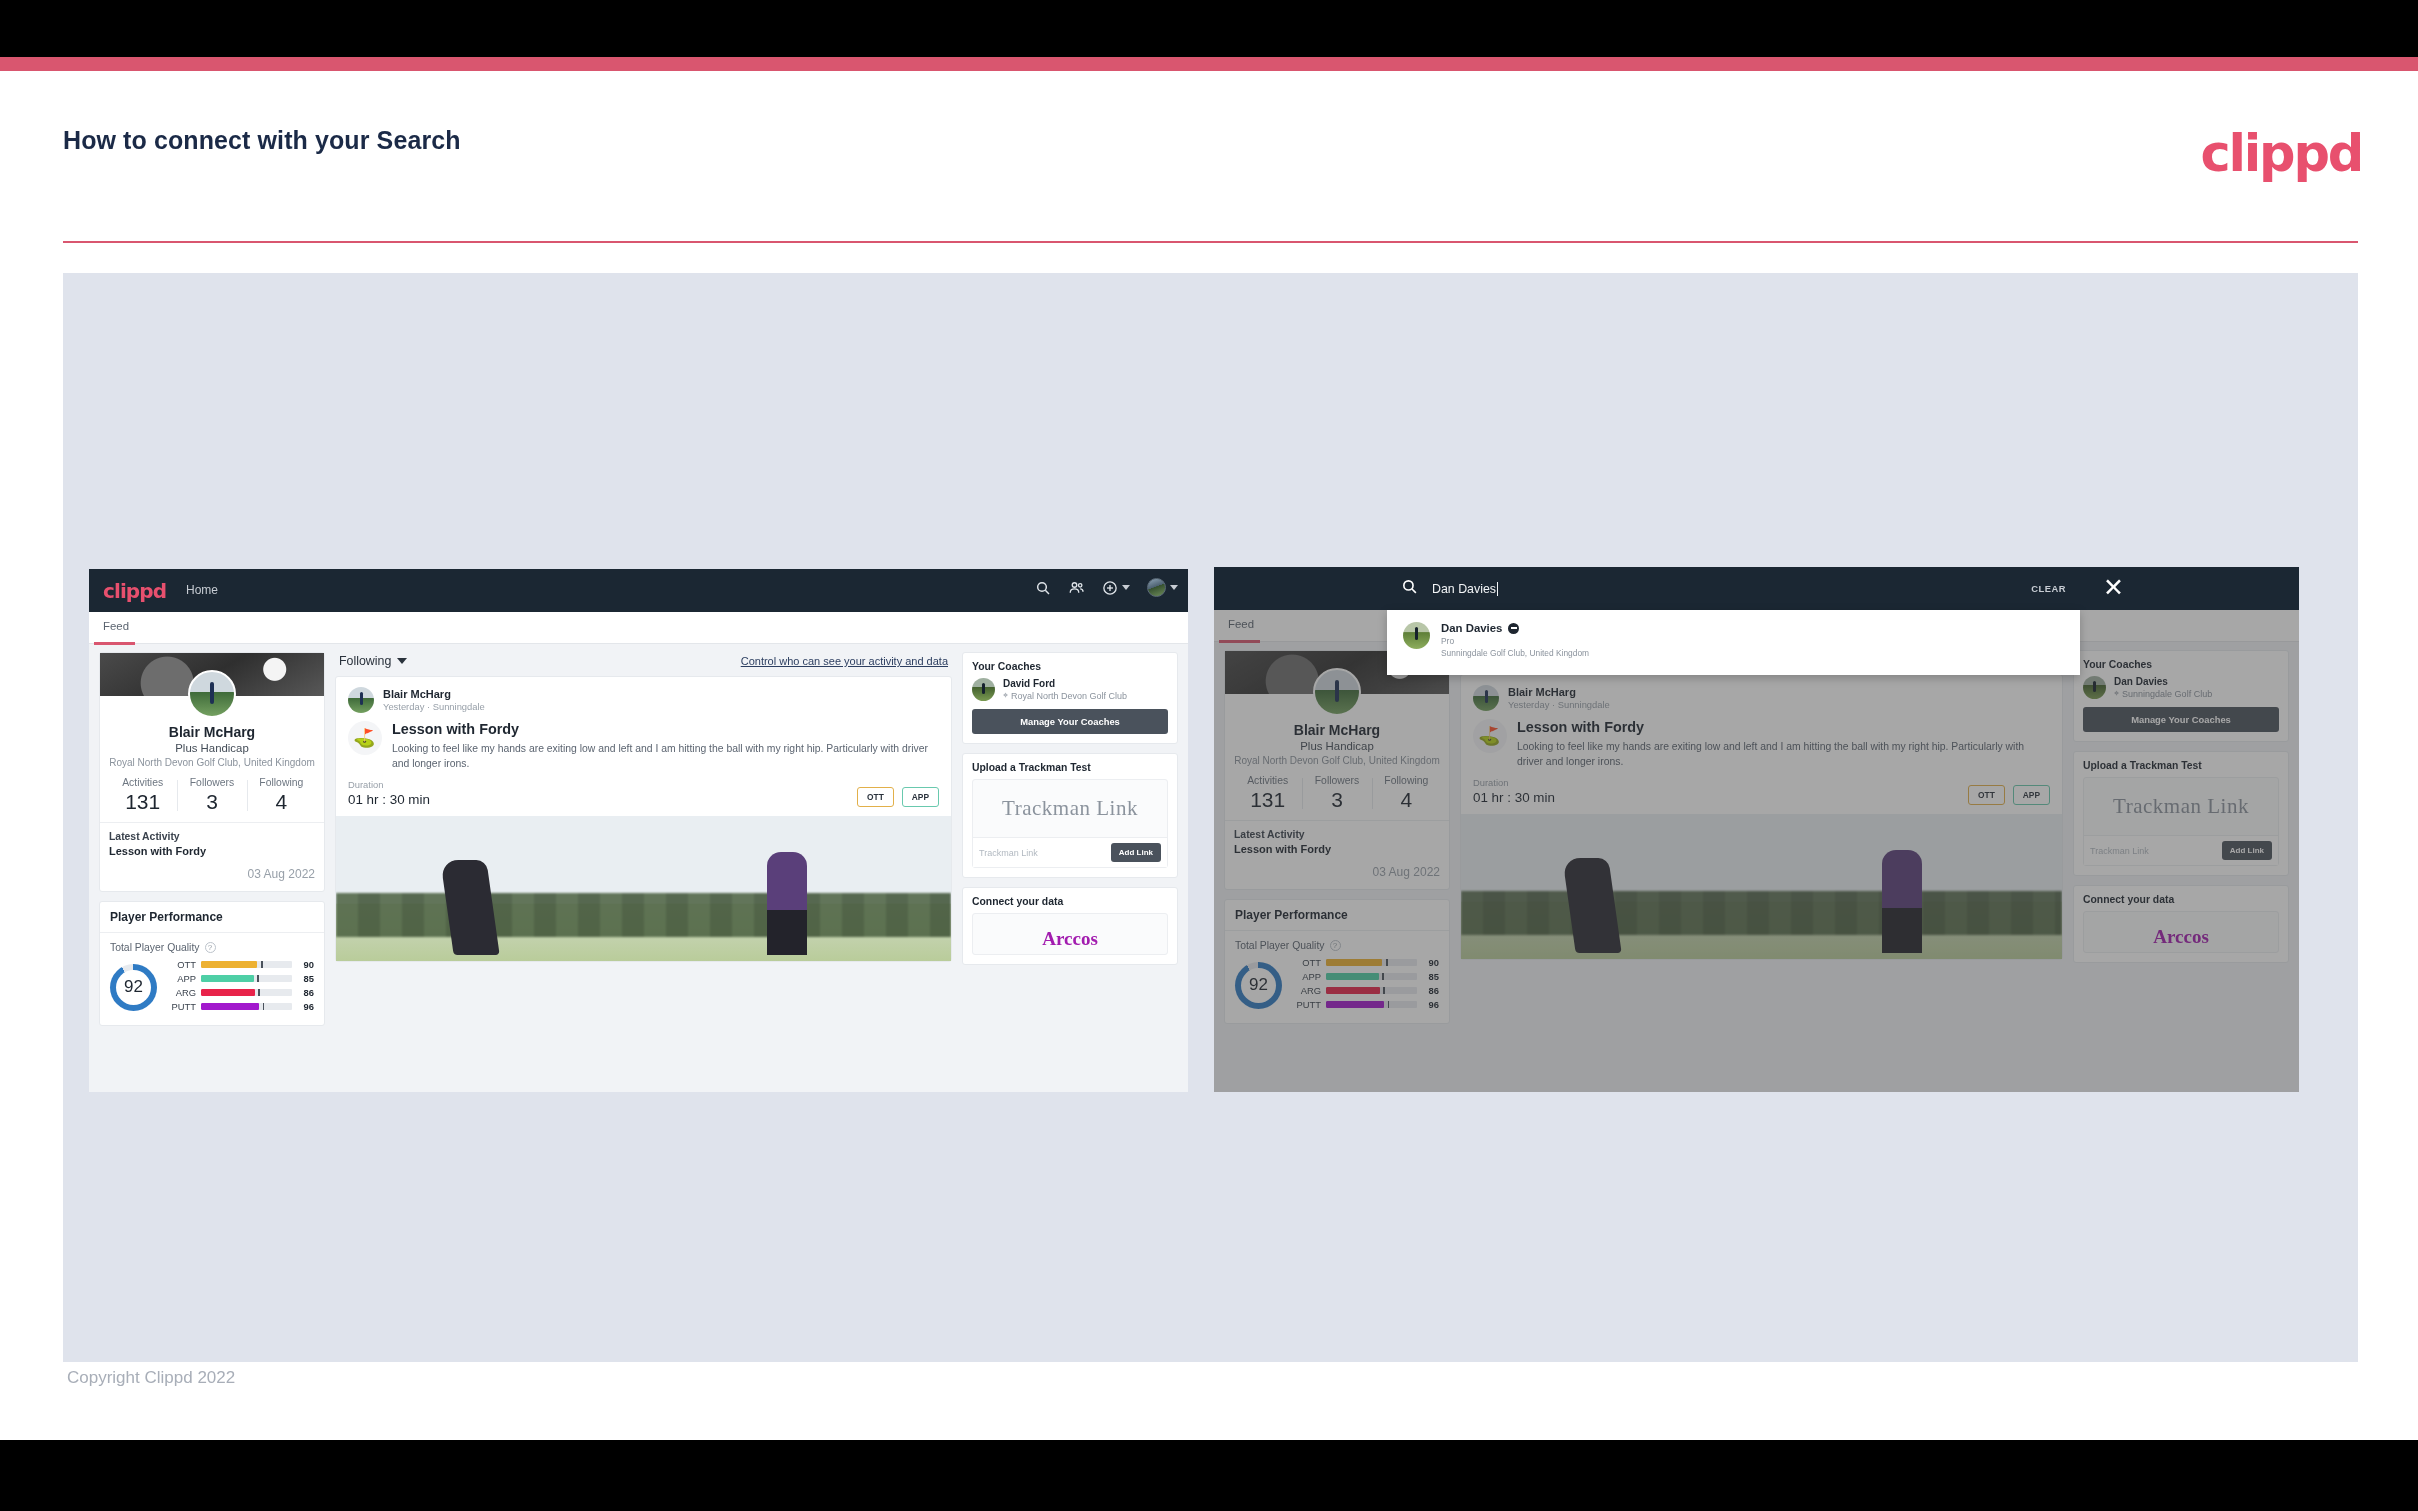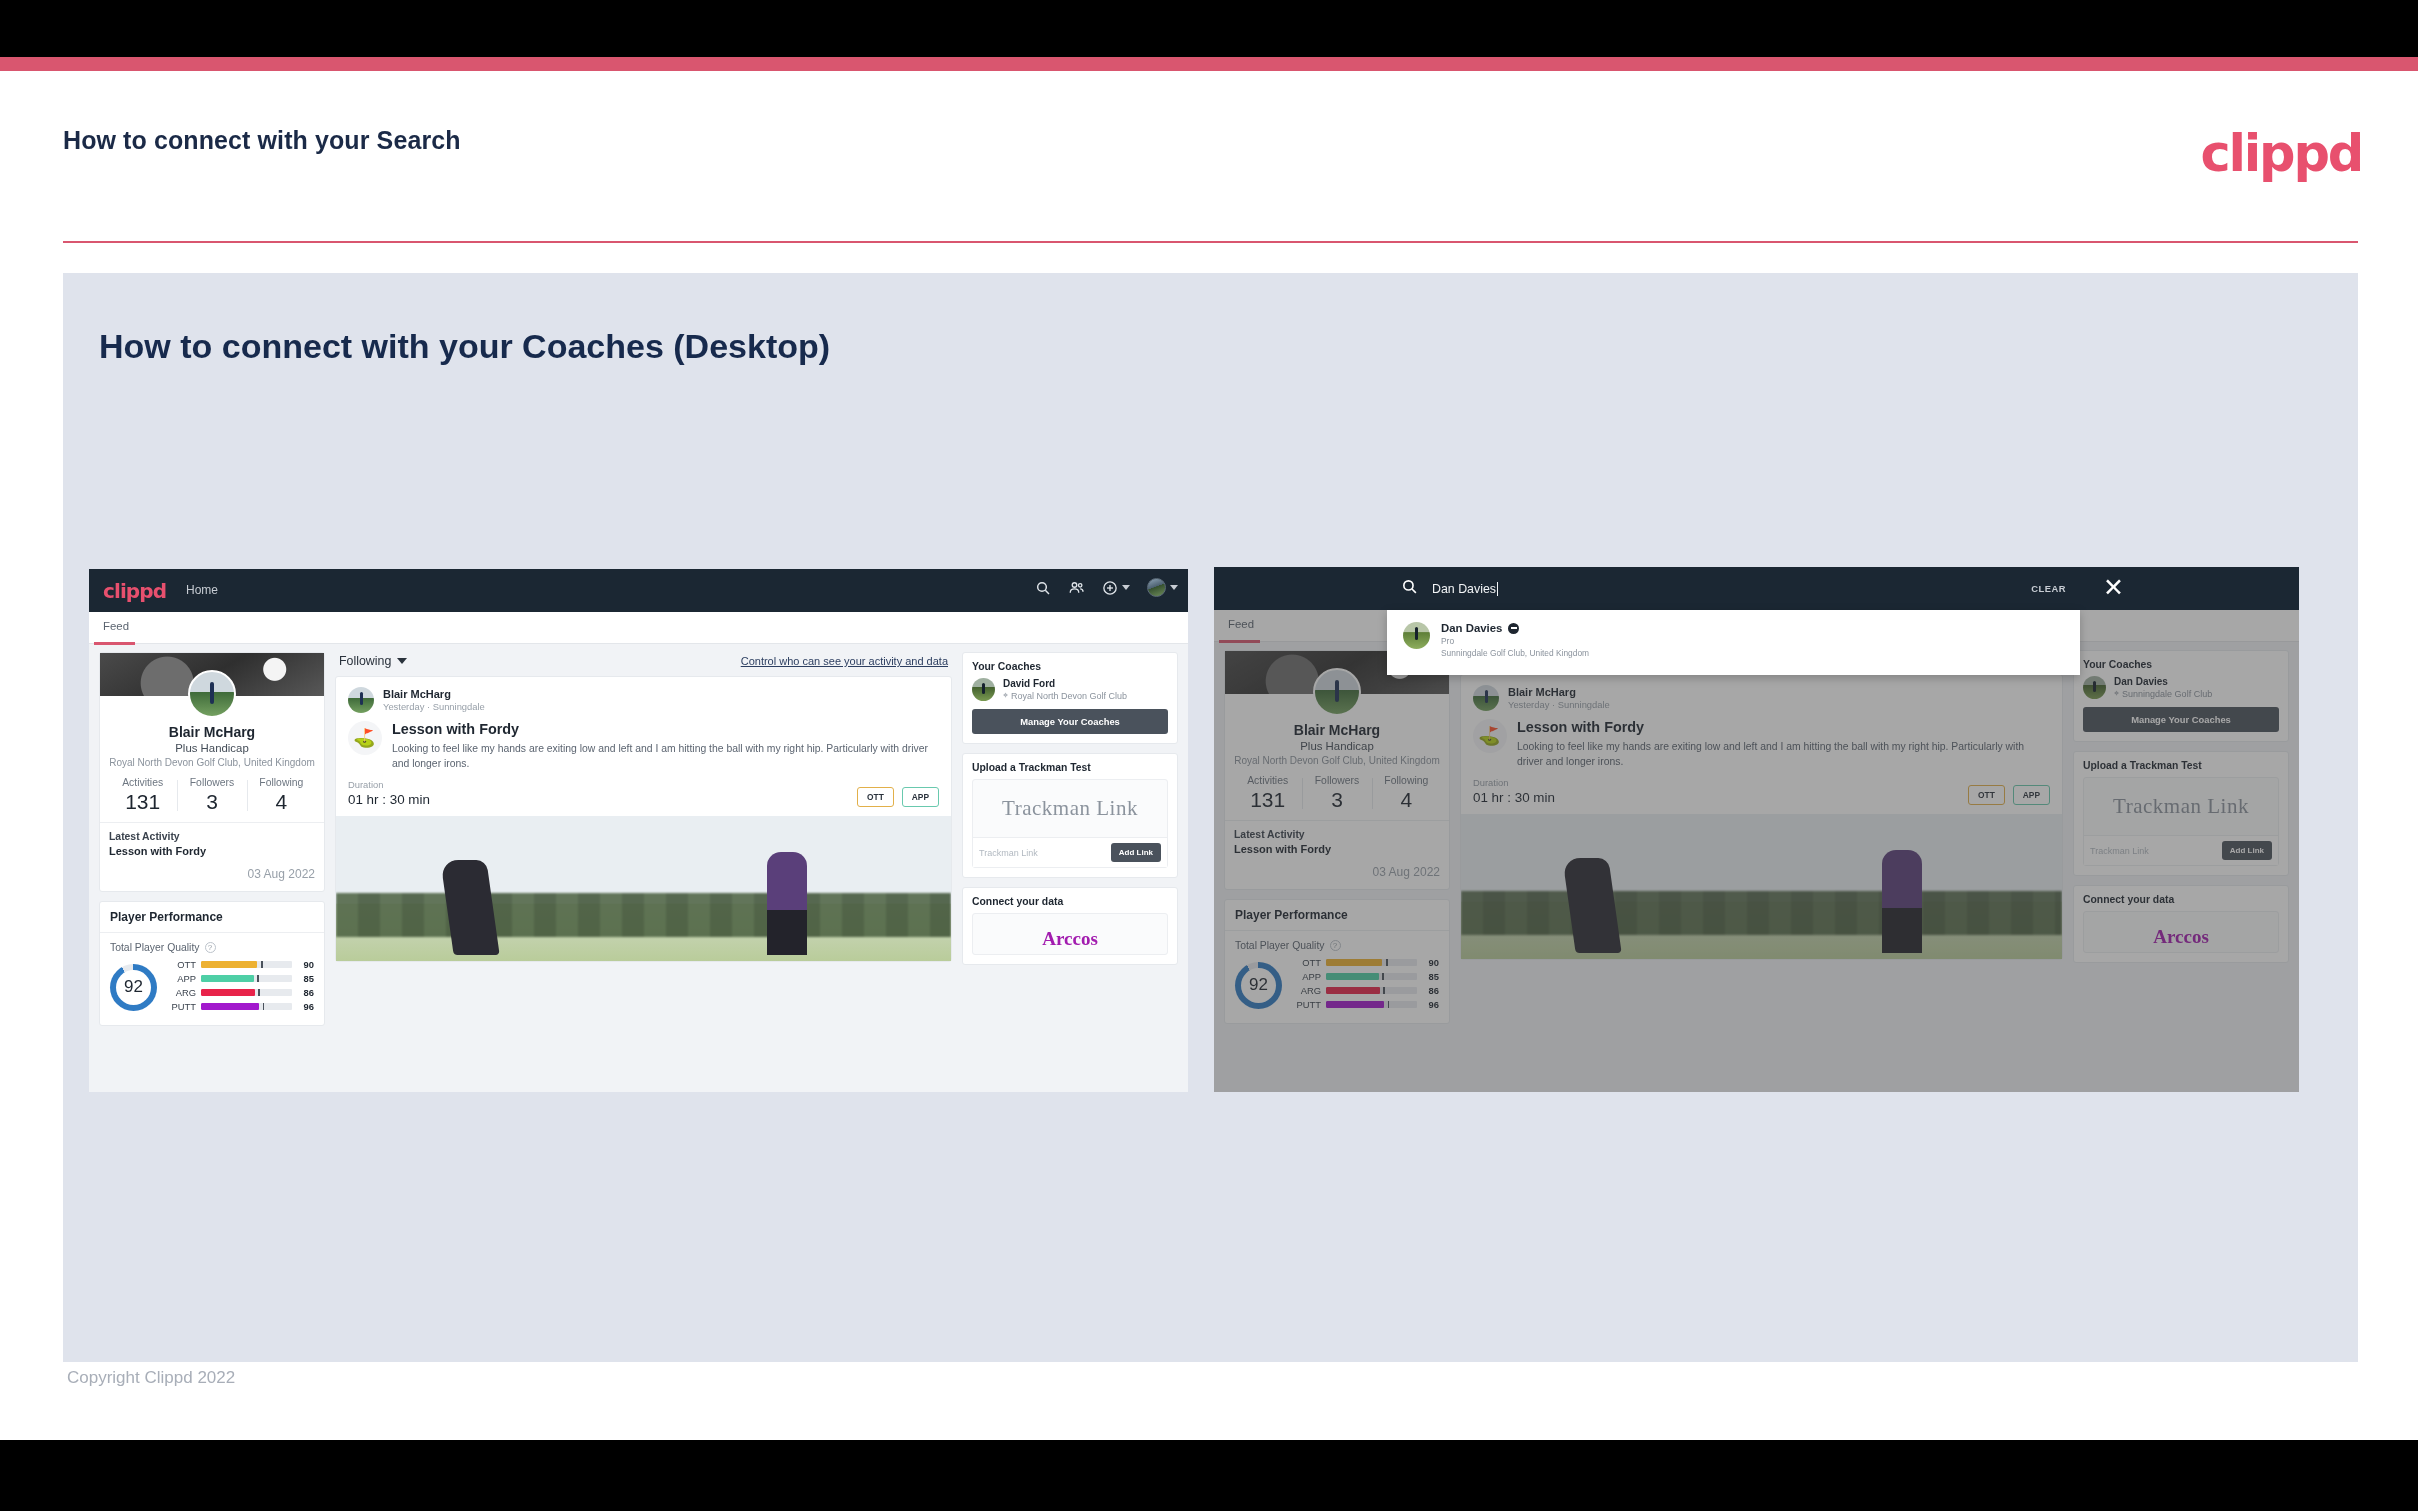--- a/index.html
+++ b/index.html
@@ -263,21 +263,20 @@
   <div class="bottom-black"></div>
 
   <div class="slide"></div>
 
   <div class="slide-kicker">How to connect with your Search</div>
   <div class="logo">clippd</div>
   <div class="header-rule"></div>
 
   <div class="panel"></div>
 
-  <div class="title-main">How to connect with your Coaches (Desktop)</div>
 
   <div class="shot shot-left">
     <div class="app">
 
       <div class="navbar">
         <div class="nav-logo">clippd</div>
         <div class="nav-link nav-home">Home</div>
         <div class="nav-link nav-perf">My Performance</div>
         <div class="nav-icons">
           <span>

